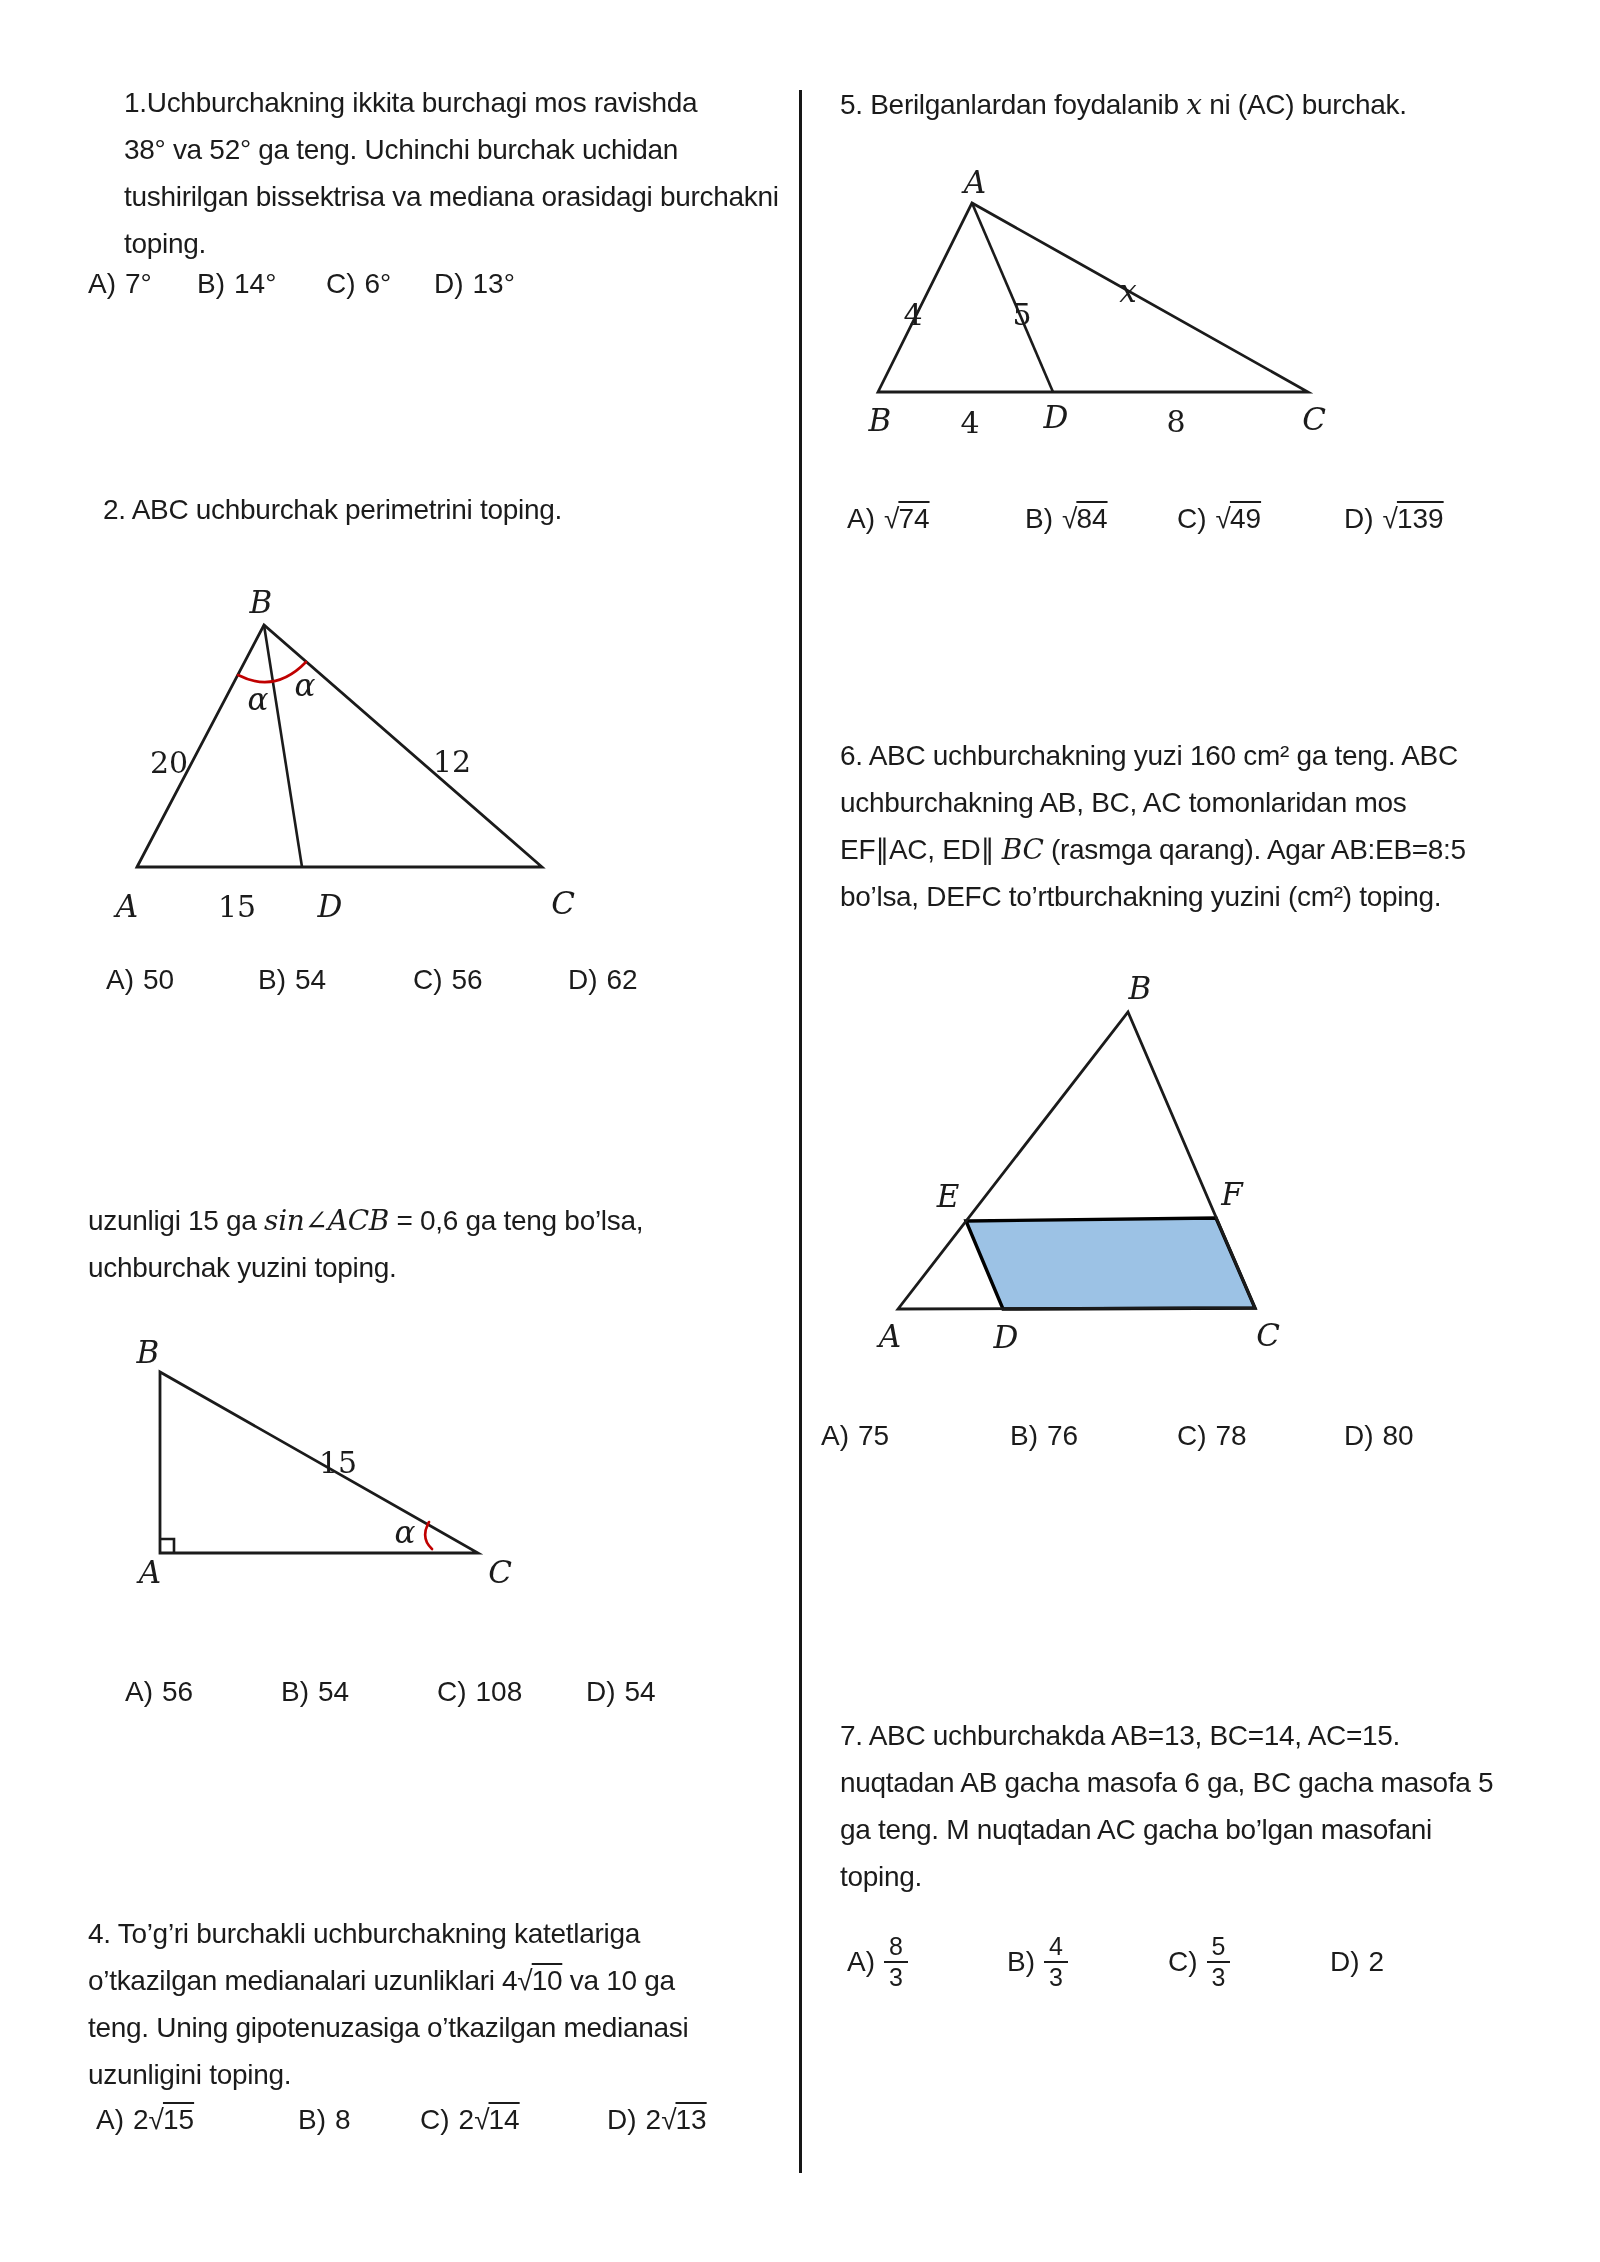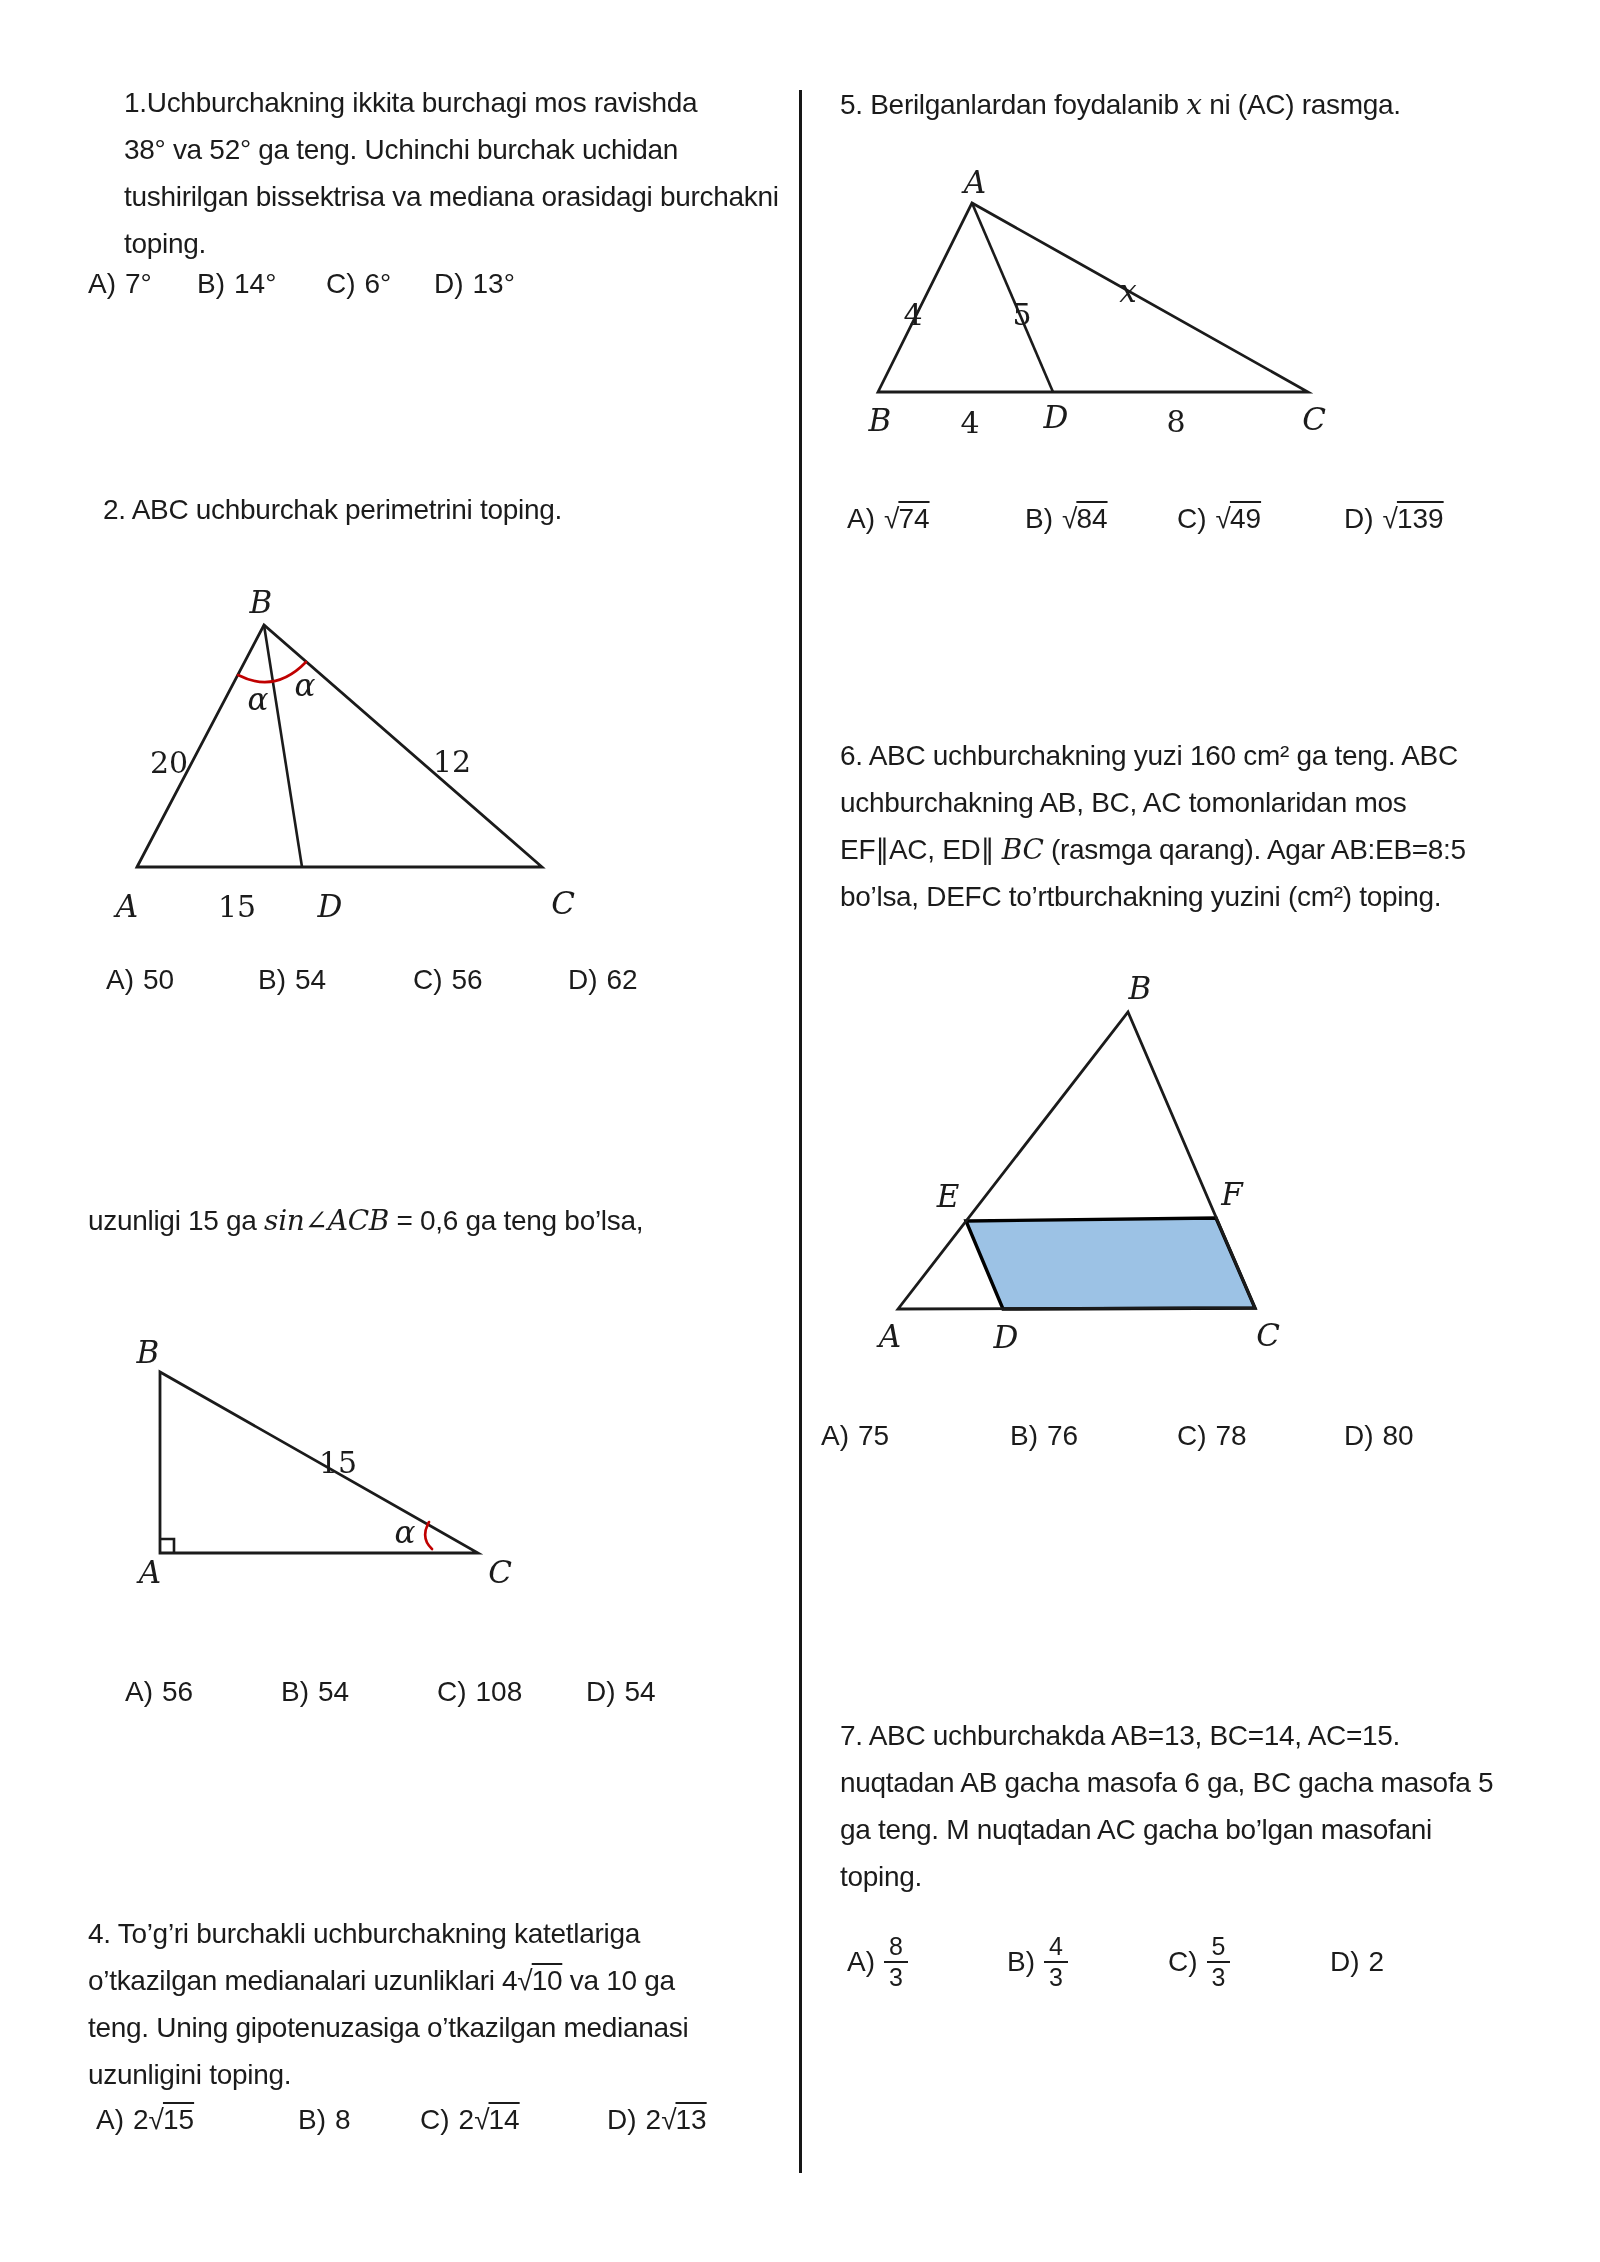--- a/index.html
+++ b/index.html
@@ -71,20 +71,21 @@
 
 <div class="optrow" style="top:964px;">
   <span class="opt" style="left:106px;"><span class="olabel">A)</span><span>50</span></span>
   <span class="opt" style="left:258px;"><span class="olabel">B)</span><span>54</span></span>
   <span class="opt" style="left:413px;"><span class="olabel">C)</span><span>56</span></span>
   <span class="opt" style="left:568px;"><span class="olabel">D)</span><span>62</span></span>
 </div>
 
 <div class="tb" style="left:88px;top:1197px;">
   <div class="ln"><span>uzunligi 15 ga </span><span class="mit">sin∠ACB</span><span> = 0,6 ga teng bo’lsa,</span></div>
+  <div class="ln">uchburchak yuzini toping.</div>
 </div>
 
 <svg style="left:90px;top:1325px;" width="480" height="280" viewBox="0 0 480 280">
   <path class="tri" d="M70 47 L70 228 L388 228 Z"></path>
   <path class="seg" d="M70 214 H84 V228" fill="none"></path>
   <path class="redarc" d="M342 224 Q330 213 339 197"></path>
   <text class="lbl" x="58" y="38">B</text>
   <text class="lbl" x="60" y="258">A</text>
   <text class="lbl" x="410" y="258">C</text>
   <text class="dg" x="248" y="148">15</text>
@@ -105,21 +106,21 @@
   <div class="ln">uzunligini toping.</div>
 </div>
 <div class="optrow" style="top:2104px;">
   <span class="opt" style="left:96px;"><span class="olabel">A)</span><span>2</span><span class="sq"><span class="sqsym">√</span><span class="rad">15</span></span></span>
   <span class="opt" style="left:298px;"><span class="olabel">B)</span><span>8</span></span>
   <span class="opt" style="left:420px;"><span class="olabel">C)</span><span>2</span><span class="sq"><span class="sqsym">√</span><span class="rad">14</span></span></span>
   <span class="opt" style="left:607px;"><span class="olabel">D)</span><span>2</span><span class="sq"><span class="sqsym">√</span><span class="rad">13</span></span></span>
 </div>
 
 <div class="tb" style="left:840px;top:81px;">
-  <div class="ln"><span>5. Berilganlardan foydalanib </span><span class="mit">x</span><span> ni (AC) rasmga.</span></div>
+  <div class="ln"><span>5. Berilganlardan foydalanib </span><span class="mit">x</span><span> ni (AC) burchak.</span></div>
 </div>
 
 <svg style="left:840px;top:165px;" width="560" height="290" viewBox="0 0 560 290">
   <path class="tri" d="M38 227 L132 38 L468 227 Z"></path>
   <line class="seg" x1="132" y1="38" x2="213" y2="227"></line>
   <text class="lbl" x="135" y="28">A</text>
   <text class="lbl" x="40" y="266">B</text>
   <text class="lbl" x="216" y="263">D</text>
   <text class="lbl" x="474" y="265">C</text>
   <text class="dg" x="73" y="160">4</text>

